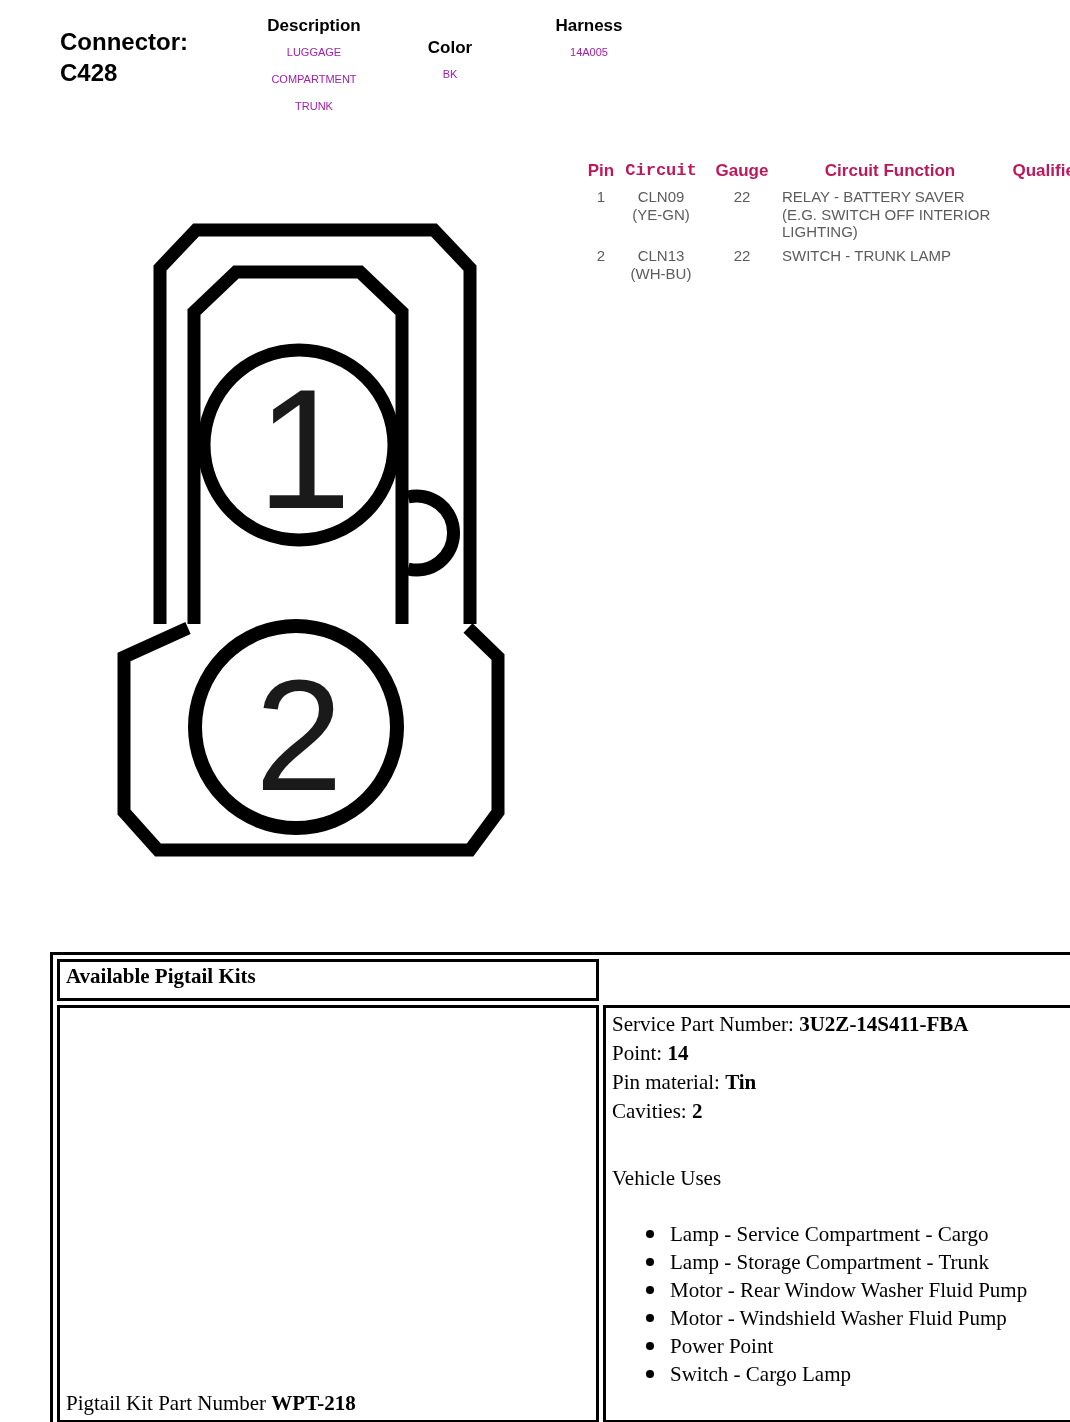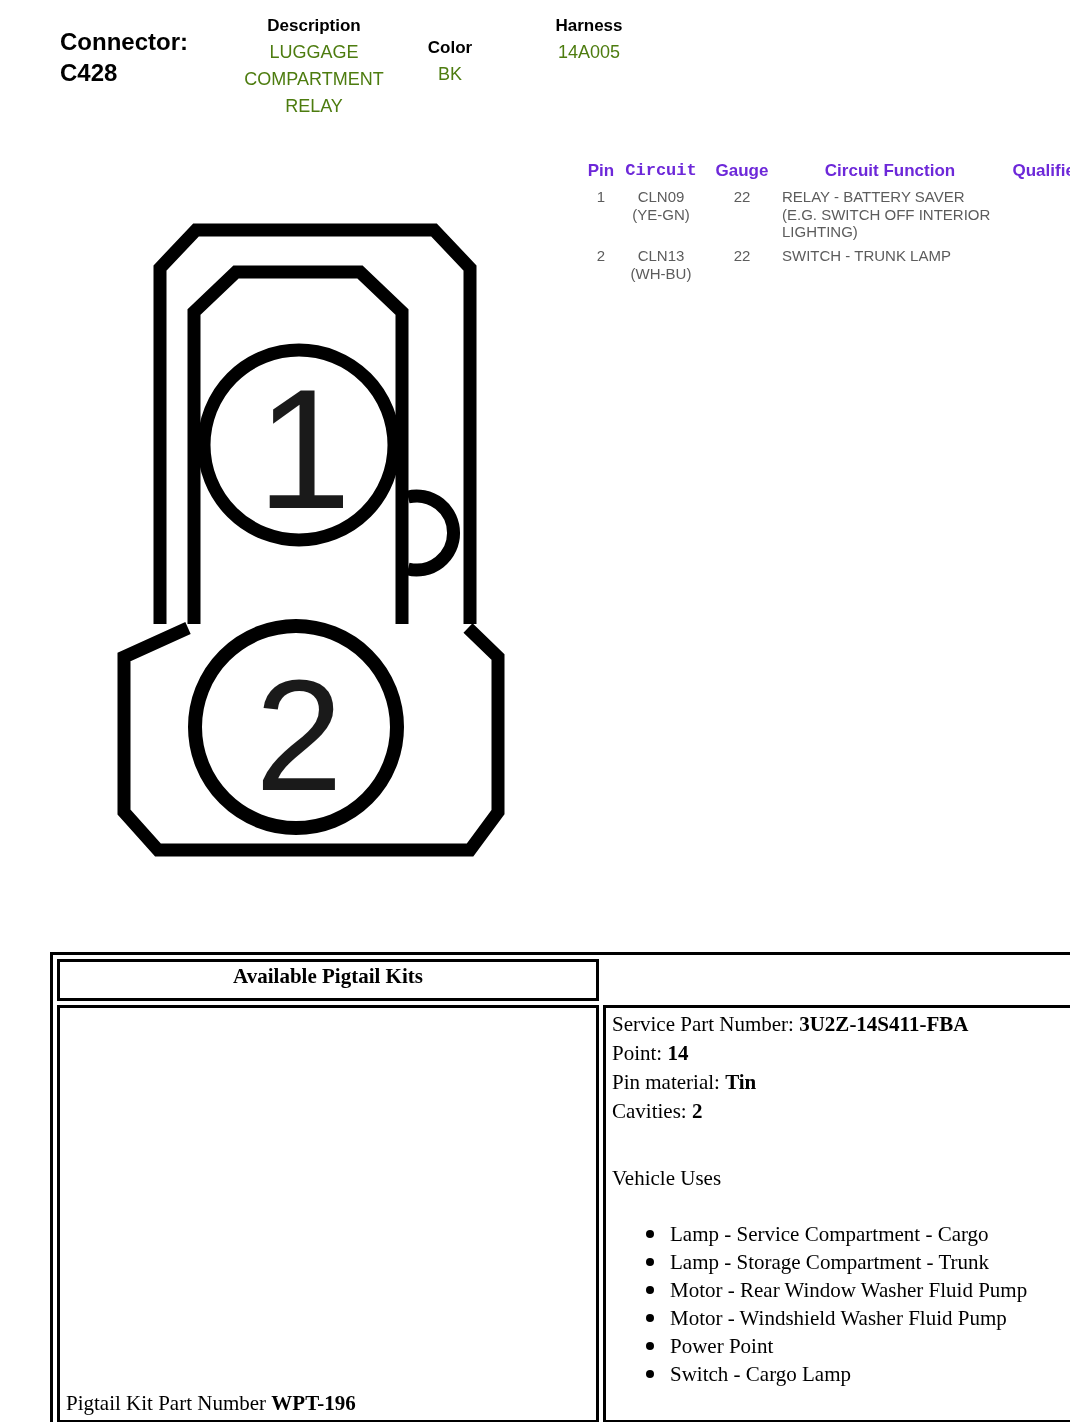--- a/index.html
+++ b/index.html
@@ -25,33 +25,33 @@
     font-size: 24px; font-weight: bold; color: #000;
     line-height: 31px; white-space: nowrap;
   }
 
   .hdr-col { text-align: center; }
   .hdr-col .th {
     font-size: 17px; font-weight: bold; color: #000;
     line-height: 27px; white-space: nowrap;
   }
   .hdr-col .tv {
-    font-size: 18px; color: #4d7c0f;
+    font-size: 11px; color: #a21caf;
     line-height: 27px; white-space: nowrap;
   }
   #col-description { left: 186px; top: 12px;  width: 176px; }
   #col-color       { left: 372px; top: 34px;  width: 76px;  }
   #col-harness     { left: 502px; top: 12px;  width: 94px;  }
   #col-basepart    { left: 688px; top: 12px;  width: 114px; }
   #col-hardshell   { left: 876px; top: 12px;  width: 146px; }
 
   
   .pin-th {
     position: absolute;
-    font-size: 17px; font-weight: bold; color: #6d28d9;
+    font-size: 17px; font-weight: bold; color: #be185d;
     text-align: center; white-space: nowrap;
   }
   .pin-cell {
     position: absolute;
     font-size: 15px; color: #5c5c5c;
     line-height: 17.5px; white-space: nowrap;
   }
   .t-center { text-align: center; }
 
   
@@ -73,21 +73,20 @@
     border: 3px solid #000;
     vertical-align: top;
     padding: 2px 6px;
     font-size: 21px; color: #000;
   }
   #pigtail-table td.no-border { border: none; }
   td.kits-header-cell {
     height: 32px;
     font-size: 23px; font-weight: normal;
     vertical-align: middle;
-    text-align: center;
   }
   td.left-body-cell { position: relative; }
   .pigtail-part-line {
     position: absolute; left: 6px; bottom: 4px;
     font-size: 21px; white-space: nowrap;
   }
   .svc-line { line-height: 29px; white-space: nowrap; }
   .svc-line b { font-weight: bold; }
   .vehicle-uses-title { margin-top: 38px; line-height: 29px; }
   ul.uses-list {
@@ -114,21 +113,21 @@
 
   <div class="abs connector-block">
     <div>Connector:</div>
     <div>C428</div>
   </div>
 
   <div class="abs hdr-col" id="col-description">
     <div class="th">Description</div>
     <div class="tv">LUGGAGE</div>
     <div class="tv">COMPARTMENT</div>
-    <div class="tv">RELAY</div>
+    <div class="tv">TRUNK</div>
   </div>
 
   <div class="abs hdr-col" id="col-color">
     <div class="th">Color</div>
     <div class="tv">BK</div>
   </div>
 
   <div class="abs hdr-col" id="col-harness">
     <div class="th">Harness</div>
     <div class="tv">14A005</div>
@@ -193,21 +192,21 @@
     <tbody>
         <tr>
       <td class="kits-header-cell" style="width:524px;">
         <b>Available Pigtail Kits</b>
       </td>
       <td class="no-border"></td>
     </tr>
     <tr>
       <td class="left-body-cell">
         <div class="pigtail-part-line">
-          <span>Pigtail Kit Part Number </span><b>WPT-196</b>
+          <span>Pigtail Kit Part Number </span><b>WPT-218</b>
         </div>
       </td>
       <td>
         <div class="svc-line">
           <span>Service Part Number: </span><b>3U2Z-14S411-FBA</b>
         </div>
         <div class="svc-line">
           <span>Point: </span><b>14</b>
         </div>
         <div class="svc-line">

